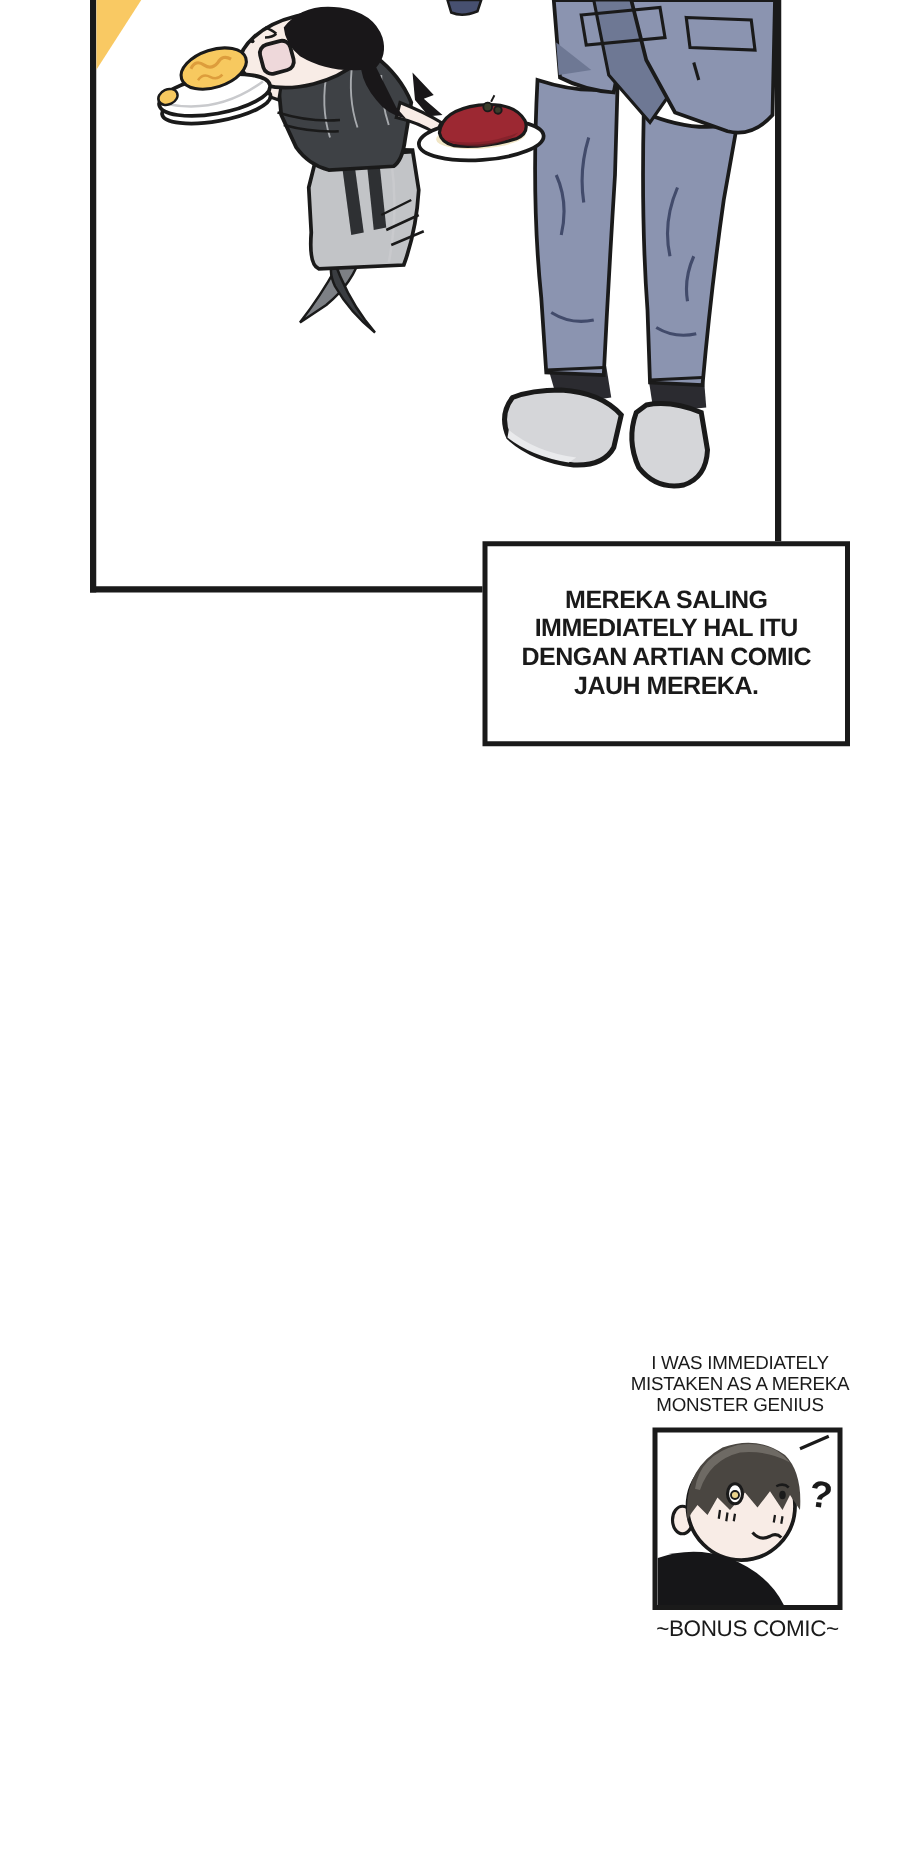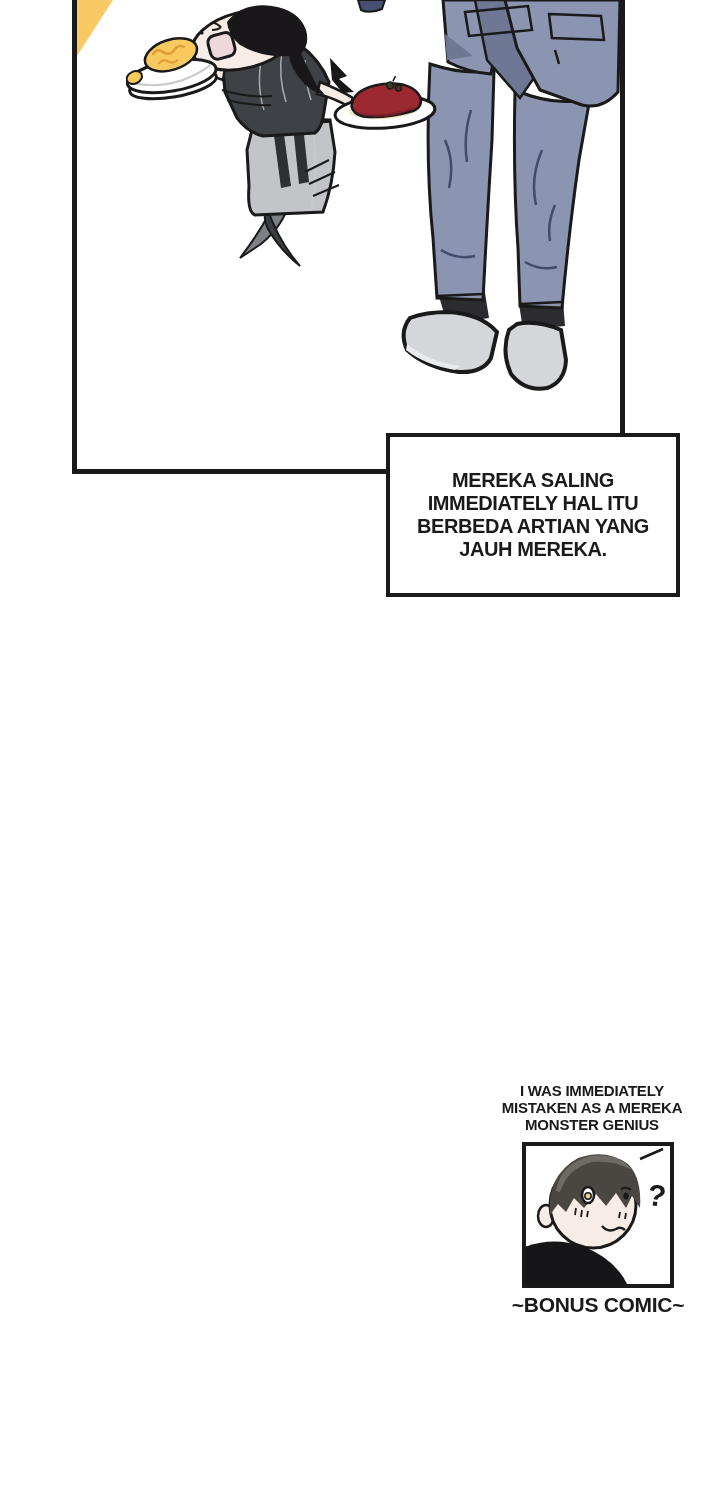--- a/index.html
+++ b/index.html
@@ -25,30 +25,30 @@
     display:flex;flex-direction:column;justify-content:center;align-items:center;
   }
   #caption-box p{
     margin:0;font-size:20px;line-height:23px;font-weight:700;
     letter-spacing:-0.4px;color:var(--ink);text-align:center;white-space:nowrap;
   }
   #bonus-title{
     position:absolute;left:472px;top:1082px;width:240px;text-align:center;
   }
   #bonus-title p{
-    margin:0;font-size:15px;line-height:17px;font-weight:700;
+    margin:0;font-size:15px;line-height:17px;font-weight:400;
     letter-spacing:-0.2px;color:var(--ink);white-space:nowrap;
   }
   #bonus-panel{
     left:522px;top:1142px;width:152px;height:146px;
     border:4px solid var(--ink);overflow:hidden;
   }
   #bonus-label{
     position:absolute;left:498px;top:1293px;width:200px;text-align:center;
-    font-size:21px;font-weight:700;letter-spacing:-0.3px;color:var(--ink);
+    font-size:18px;font-weight:400;letter-spacing:-0.3px;color:var(--ink);
   }
   
   .sk{stroke:var(--ink);}
   .f-ink{fill:var(--ink);} .f-none{fill:none;}
   .f-yellow{fill:var(--spotlight-yellow);}
   .f-suit{fill:var(--suit);} .f-suitsh{fill:var(--suit-shadow);} .f-suitdk{fill:var(--suit-dark);}
   .f-sock{fill:var(--sock);} .f-shoe{fill:var(--shoe);} .f-shoelt{fill:var(--shoe-light);}
   .f-skin{fill:var(--skin);} .f-mouth{fill:var(--mouth);}
   .f-hair{fill:var(--chibi-hair);} .f-shirt{fill:var(--shirt);}
   .f-apron{fill:var(--apron);} .f-strap{fill:var(--strap);}
@@ -159,21 +159,21 @@
       <path d="M318 82 l3 -5" class="sk" stroke-width="1.5" fill="none"></path>
       <circle cx="315" cy="86" r="3.5" class="f-garn sk" stroke-width="1.5"></circle>
       <circle cx="323" cy="89" r="3" class="f-garn sk" stroke-width="1.5"></circle>
     </g>
   </svg>
 </div>
 
 <div id="caption-box" class="panel">
   <p>MEREKA SALING</p>
   <p>IMMEDIATELY HAL ITU</p>
-  <p>BERBEDA ARTIAN YANG</p>
+  <p>DENGAN ARTIAN COMIC</p>
   <p>JAUH MEREKA.</p>
 </div>
 
 <div id="bonus-title">
   <p>I WAS IMMEDIATELY</p>
   <p>MISTAKEN AS A MEREKA</p>
   <p>MONSTER GENIUS</p>
 </div>
 
 <div id="bonus-panel" class="panel">

